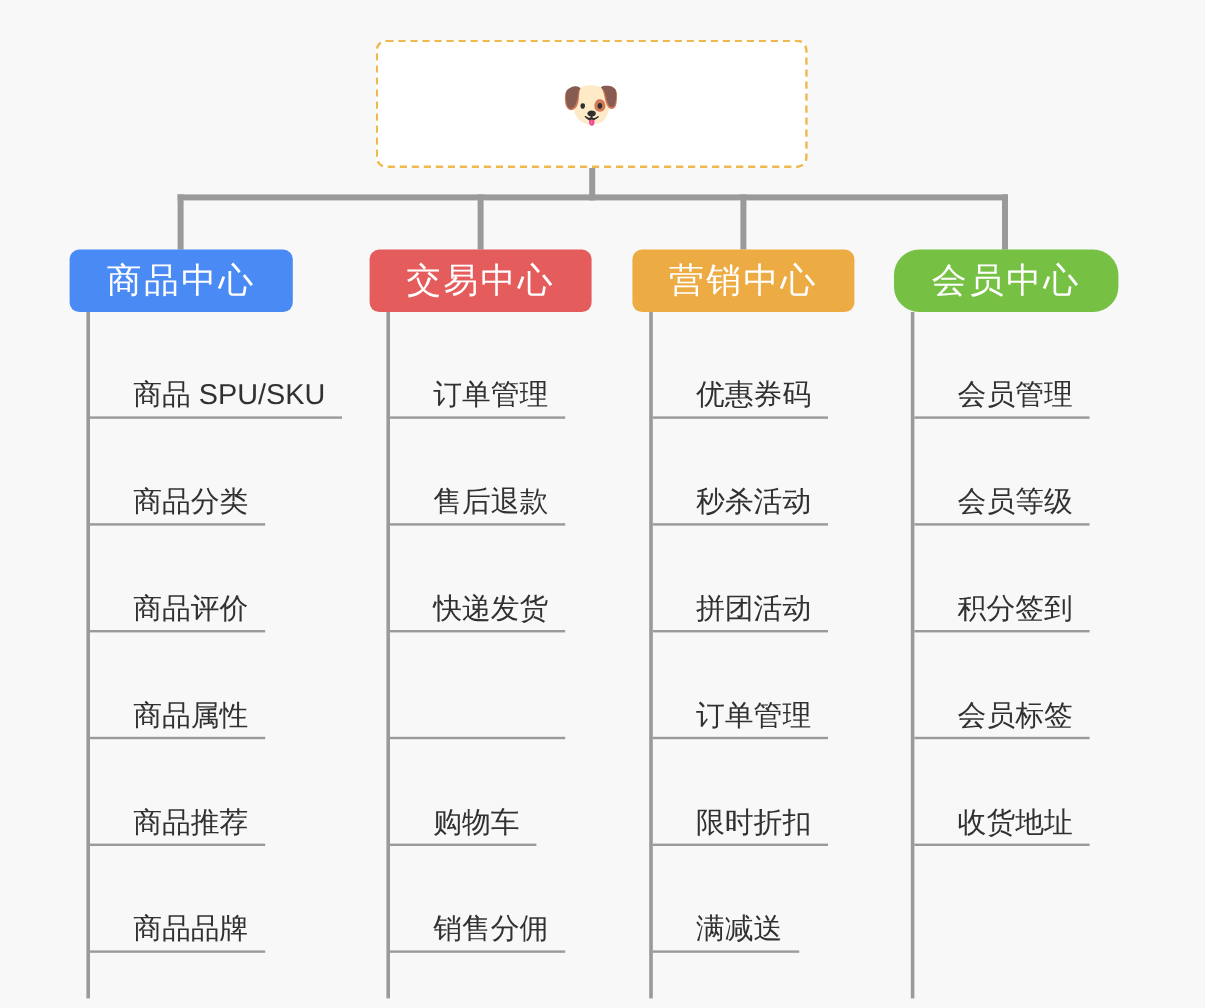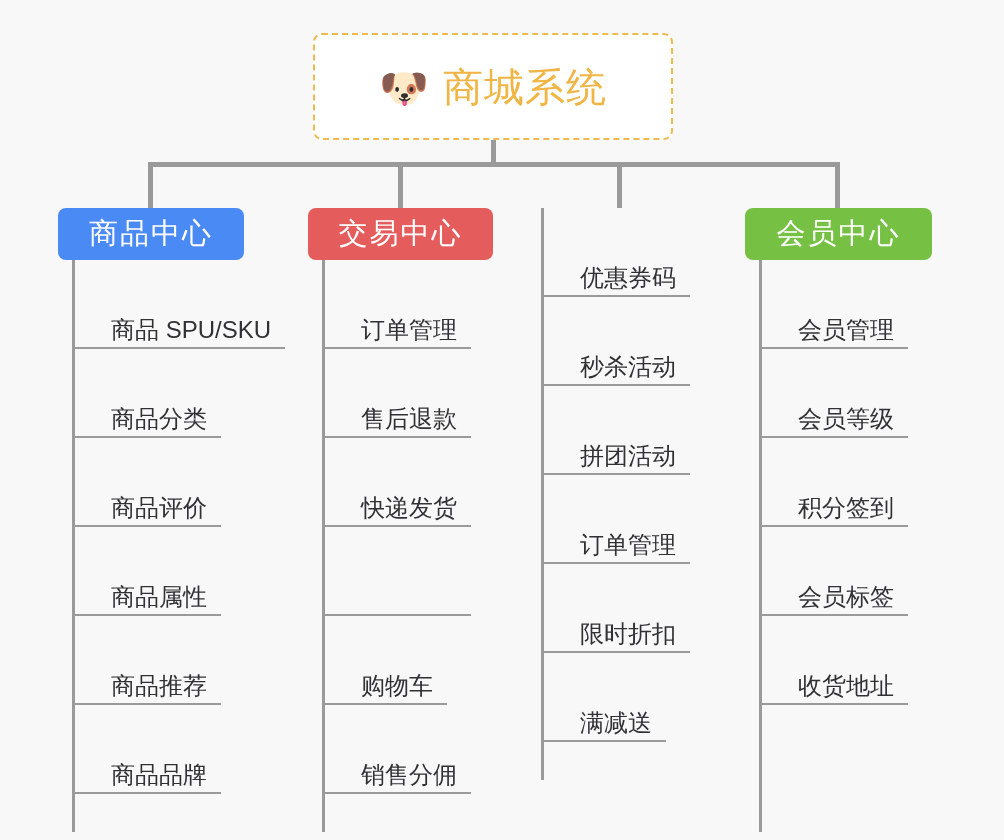--- a/index.html
+++ b/index.html
@@ -98,21 +98,21 @@
     align-items: center;
     justify-content: center;
     color: #ffffff;
     font-size: 29px;
     letter-spacing: 2px;
     box-sizing: border-box;
   }
   .cat-1 .cat-header { width: 186px; background: #4a8af4; }
   .cat-2 .cat-header { width: 185px; background: #e45c5c; text-align: right; }
   .cat-3 .cat-header { width: 185px; background: #edab43; }
-  .cat-4 .cat-header { width: 187px; background: #76c144; }
+  .cat-4 .cat-header { width: 187px; background: #76c144; border-radius: 21px; }
 
   
   .branch {
     position: relative;
     margin-left: 14px;
     padding-left: 0;
     border-left: 3px solid #9a9a9a;
     height: 572px;
     box-sizing: border-box;
   }
@@ -145,21 +145,20 @@
     background: #9a9a9a;
   }
 </style>
 </head>
 <body>
 
 <div id="mindmap">
 
   <div class="root-node">
     <span class="root-emoji">🐶</span>
-    <span class="root-title">商城系统</span>
   </div>
 
   <div class="conn conn-v-root"></div>
   <div class="conn conn-h-bus"></div>
   <div class="conn conn-v-drop drop-1"></div>
   <div class="conn conn-v-drop drop-2"></div>
   <div class="conn conn-v-drop drop-3"></div>
   <div class="conn conn-v-drop drop-4"></div>
 
   <div class="column col-1 cat-1">
@@ -219,20 +218,23 @@
         <span class="leaf-underline" style="width: 122px;"></span>
       </div>
       <div class="leaf">
         <span class="leaf-label">销售分佣</span>
         <span class="leaf-underline" style="width: 146px;"></span>
       </div>
     </div>
   </div>
 
   <div class="column col-3 cat-3">
+    <div class="cat-header">
+      <span>营销中心</span>
+    </div>
     <div class="branch">
       <div class="leaf">
         <span class="leaf-label">优惠券码</span>
         <span class="leaf-underline" style="width: 146px;"></span>
       </div>
       <div class="leaf">
         <span class="leaf-label">秒杀活动</span>
         <span class="leaf-underline" style="width: 146px;"></span>
       </div>
       <div class="leaf">

